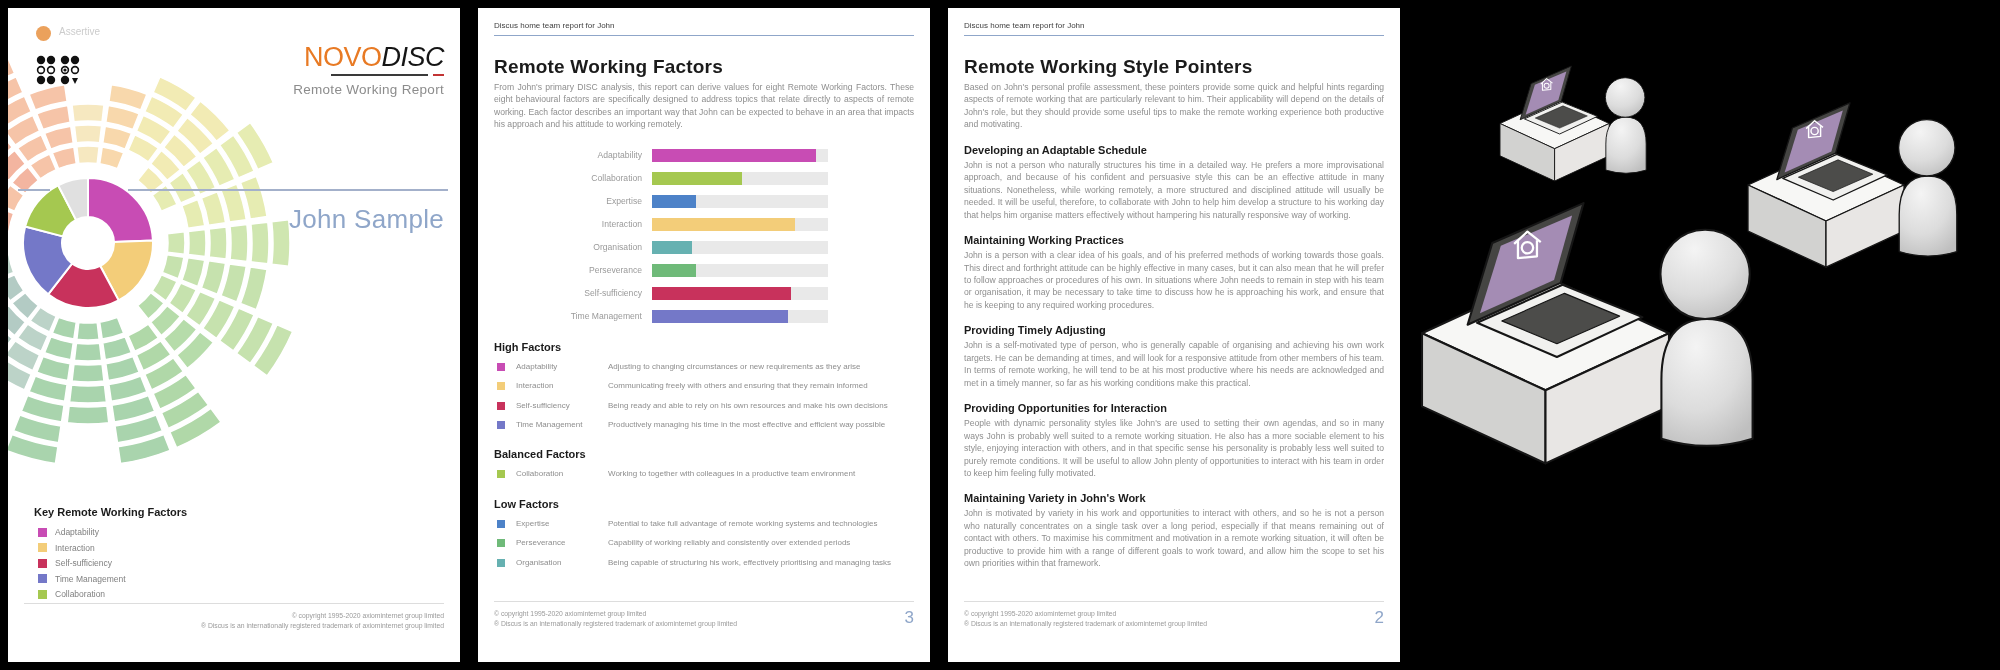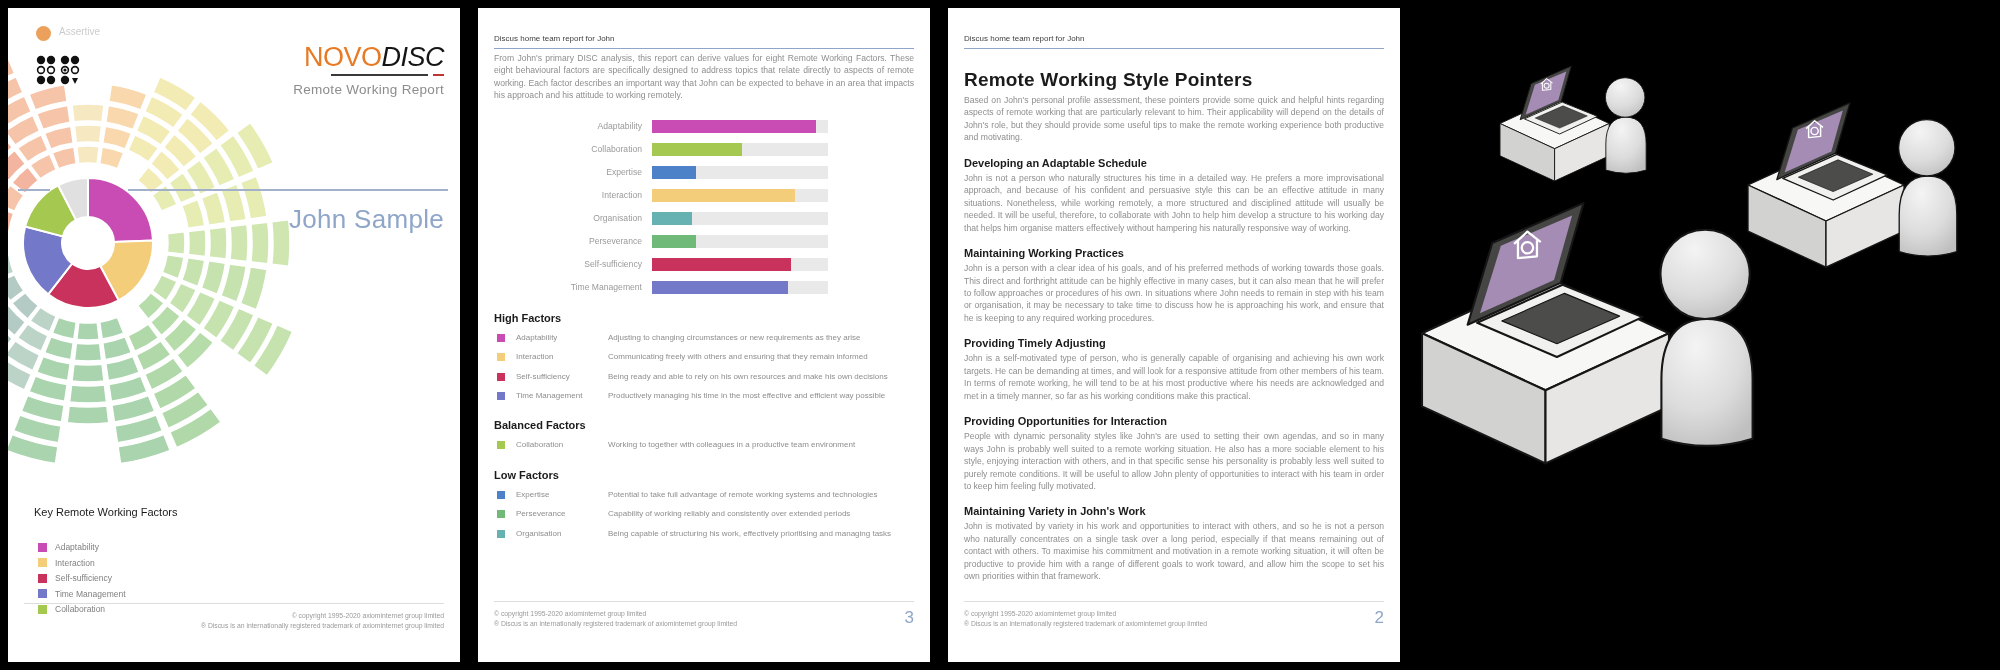--- a/index.html
+++ b/index.html
@@ -1,21 +1,21 @@
 <!DOCTYPE html>
 <html><head>
 <meta charset="utf-8">
 <style>
   html,body{margin:0;padding:0}
   body{width:2000px;height:670px;background:#000;position:relative;
        font-family:"Liberation Sans",sans-serif;-webkit-font-smoothing:antialiased}
   .page{position:absolute;top:8px;width:452px;height:654px;background:#fff;overflow:hidden}
   #p1{left:8px}#p2{left:478px}#p3{left:948px}
   
-  .inner{padding:26px 16px 0 16px;position:relative}
+  .inner{padding:13px 16px 0 16px;position:relative}
   .hdr{font-size:8px;color:#3f3f3f;padding-bottom:5px;border-bottom:1.5px solid #8fa6c9}
   .doc-title{font-size:19px;font-weight:bold;color:#1b1b1b;margin-top:20px;letter-spacing:.2px}
   .para{font-size:8.6px;line-height:1.45;color:#8e8e8e;text-align:justify;margin-top:3px}
   .chart{margin:18px 0 0 30px;width:340px}
   .bar-row{display:flex;align-items:center;margin-bottom:10px}
   .bar-label{width:118px;text-align:right;font-size:8.6px;color:#9a9a9a;padding-right:10px}
   .bar-track{flex:0 0 176px;height:13px;background:#e9e9e9}
   .bar-fill{height:100%}
   .grp-h{font-size:11px;font-weight:bold;color:#1b1b1b;margin:18px 0 9px}
   .fact-row{display:flex;align-items:flex-start;margin-bottom:9px;font-size:8px;color:#8e8e8e;line-height:1.3}
@@ -42,21 +42,21 @@
   .brand .rule{height:2px;margin:3px 0 6px 38px;
      background:linear-gradient(to right,#3a3a3a 0 86%,#fff 86% 90%,#c23434 90% 100%)}
   .brand .sub{font-size:13.5px;color:#8c8c8c;letter-spacing:.3px}
   .cline{position:absolute;top:181px;height:2px;background:#a3b0ca;z-index:1}
   .namebox{position:absolute;right:16px;top:196px;text-align:center;z-index:3}
   .namebox .name{font-size:26px;color:#8fa6c9;letter-spacing:.3px}
   .meta{margin-top:7px;font-size:7.5px;line-height:1.5}
   .meta .l{font-weight:bold;color:#4d4d4d}
   .meta .v{color:#777}
   .keybox{position:absolute;left:26px;top:498px;z-index:3}
-  .keybox .kh{font-size:11px;font-weight:normal;color:#1b1b1b;margin-bottom:24px}
+  .keybox .kh{font-size:11px;font-weight:bold;color:#1b1b1b;margin-bottom:9px}
   .key-row{display:flex;align-items:center;margin-bottom:5.5px}
   .key-row .sw{margin:0 8px 0 4px;width:9px;height:9px}
   .key-row .kl{font-size:8.5px;color:#808080}
   .privbox{position:absolute;right:16px;top:526px;width:180px;text-align:right;z-index:3}
   .privbox .ph{font-size:10px;color:#8fa6c9;letter-spacing:.4px;margin-bottom:6px}
   .privbox .pt{font-size:7.5px;color:#9a9a9a;line-height:1.55}
   
   #figures{position:absolute;left:1400px;top:0}
 </style>
 </head>
@@ -256,20 +256,21 @@
     <div class="fcopy right">
       <div>© copyright 1995-2020 axiominternet group limited</div>
       <div>® Discus is an internationally registered trademark of axiominternet group limited</div>
     </div>
   </div>
 </div>
 
 <div class="page" id="p2">
   <div class="inner">
     <div class="hdr">Discus home team report for John</div>
+    <div class="doc-title">Remote Working Factors</div>
     <div class="para">From John's primary DISC analysis, this report can derive values for eight Remote Working Factors. These eight behavioural factors are specifically designed to address topics that relate directly to aspects of remote working. Each factor describes an important way that John can be expected to behave in an area that impacts his approach and his attitude to working remotely.</div>
     <div class="chart" id="bars">
         <div class="bar-row">
           <div class="bar-label">Adaptability</div>
           <div class="bar-track">
             <div class="bar-fill" style="width: 93%; background: rgb(200, 76, 180);"></div>
           </div>
         </div>
         <div class="bar-row">
           <div class="bar-label">Collaboration</div>

